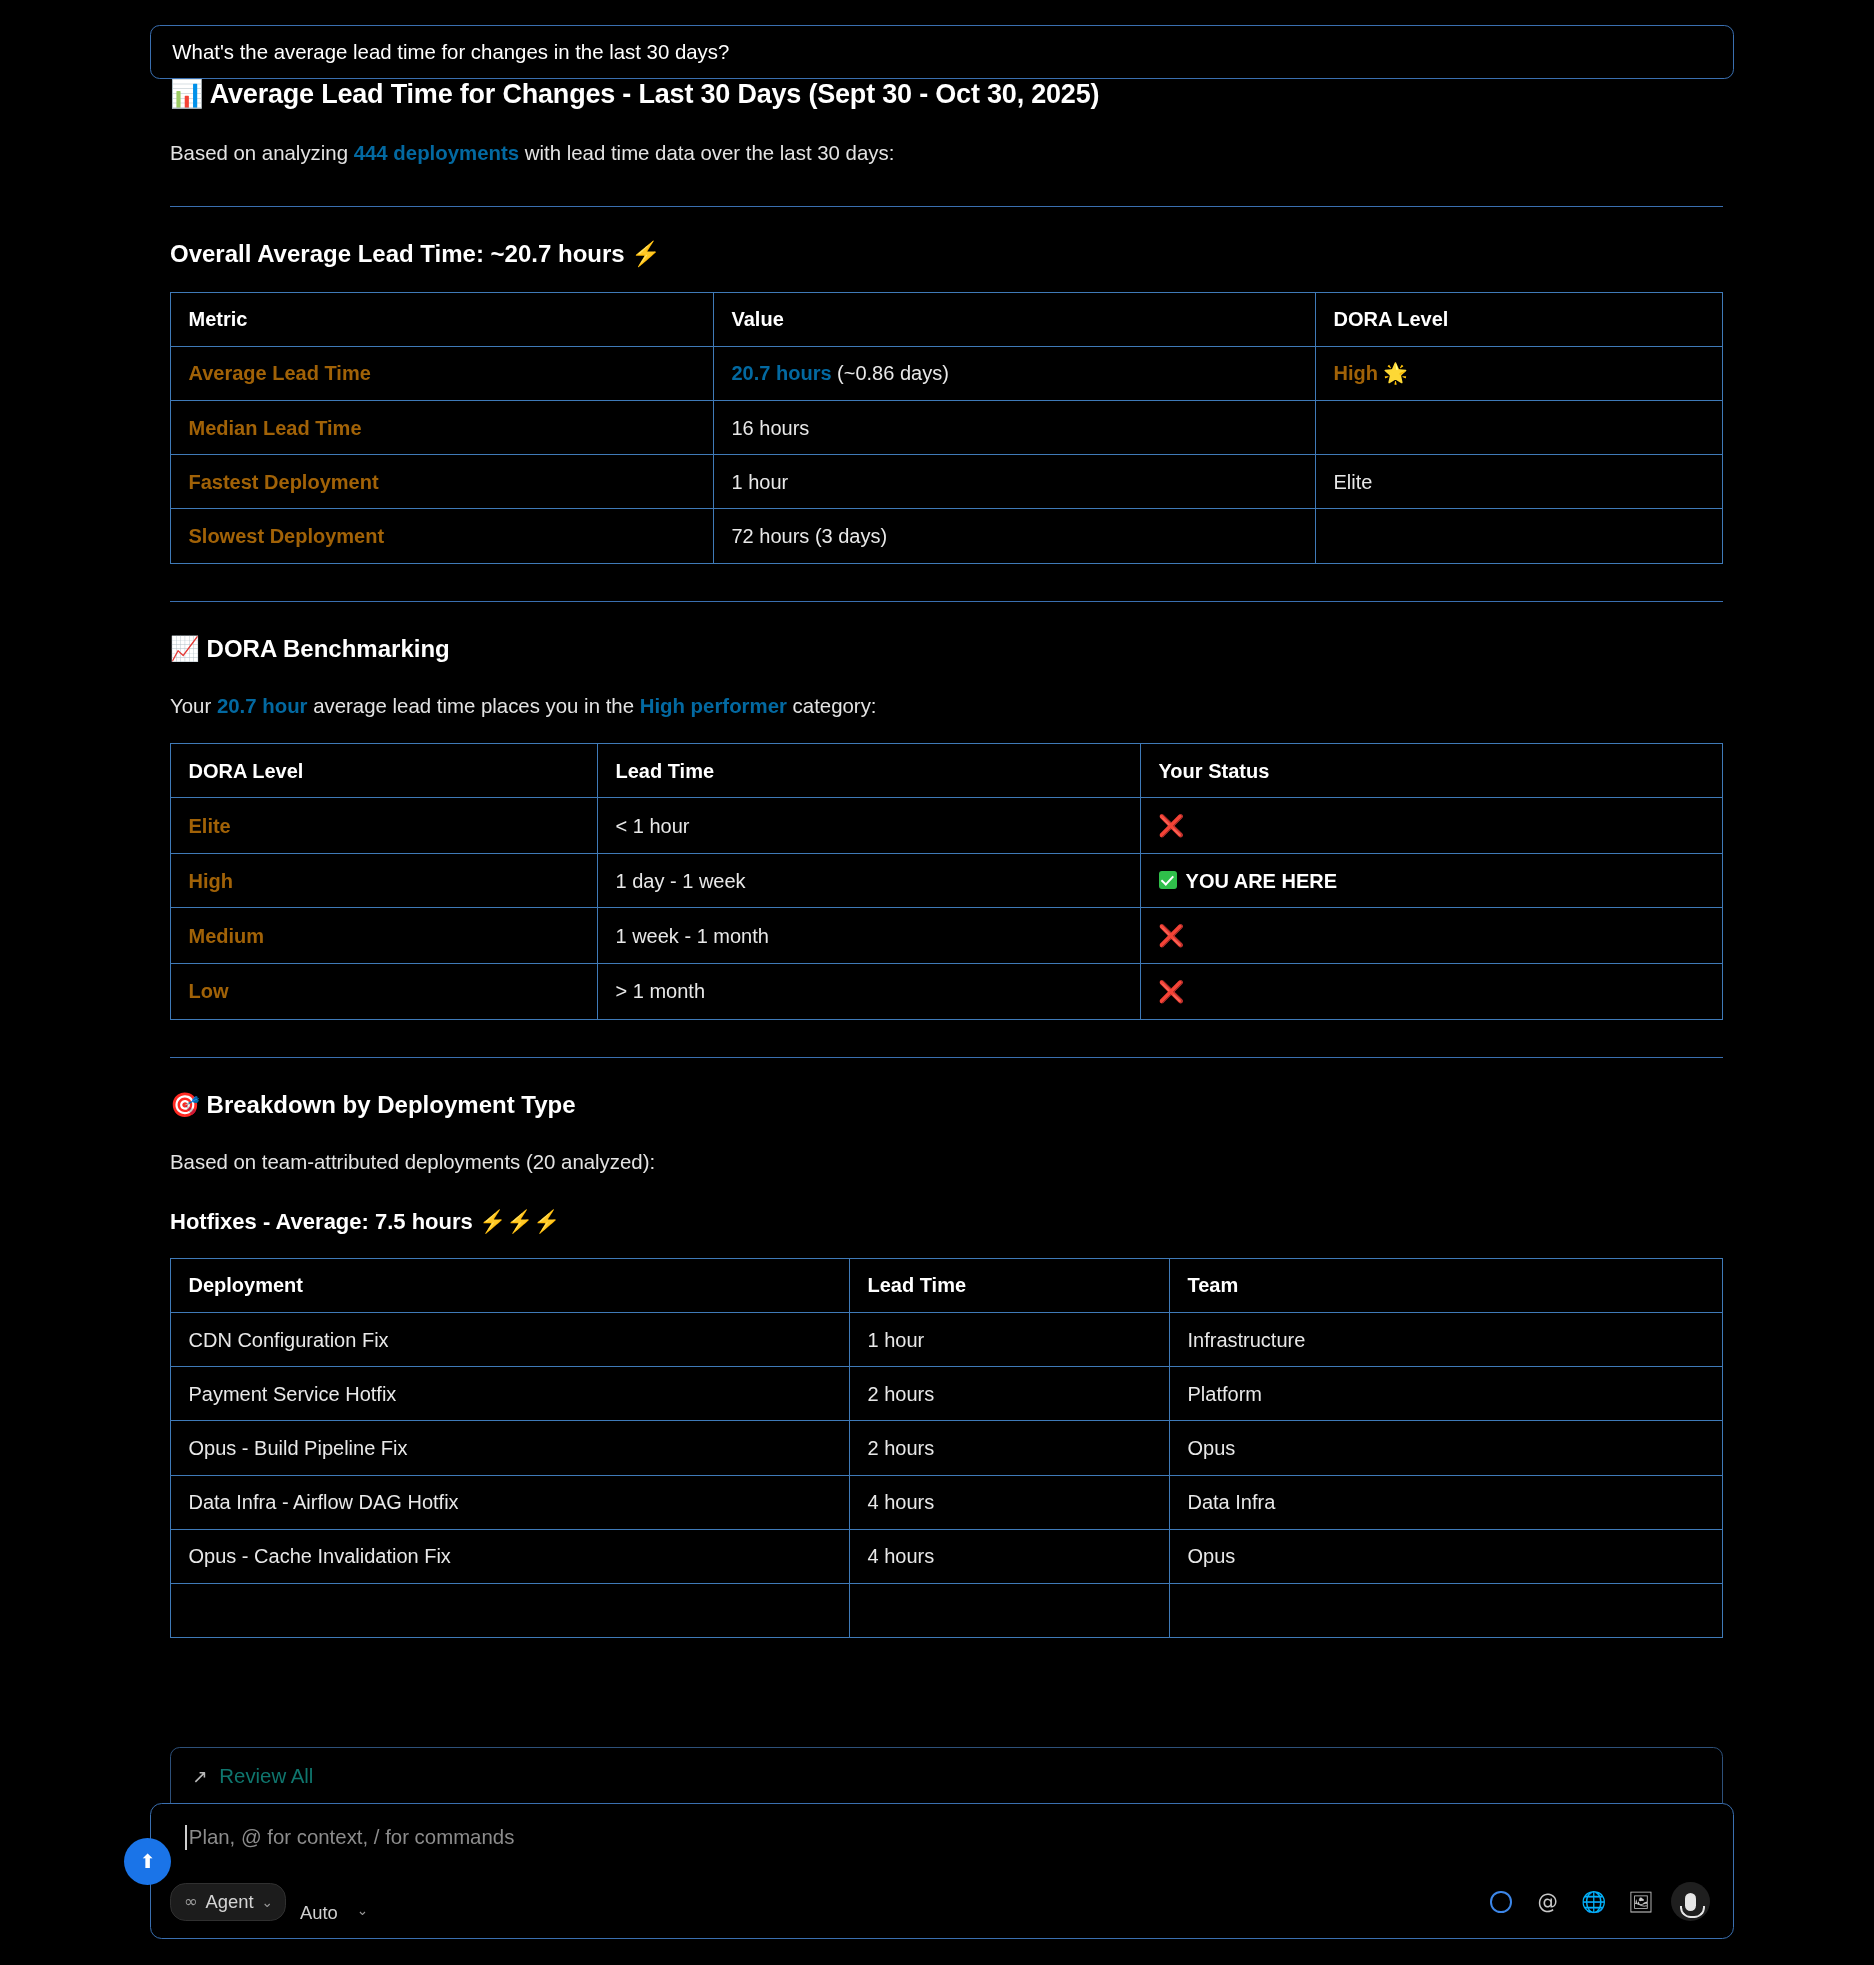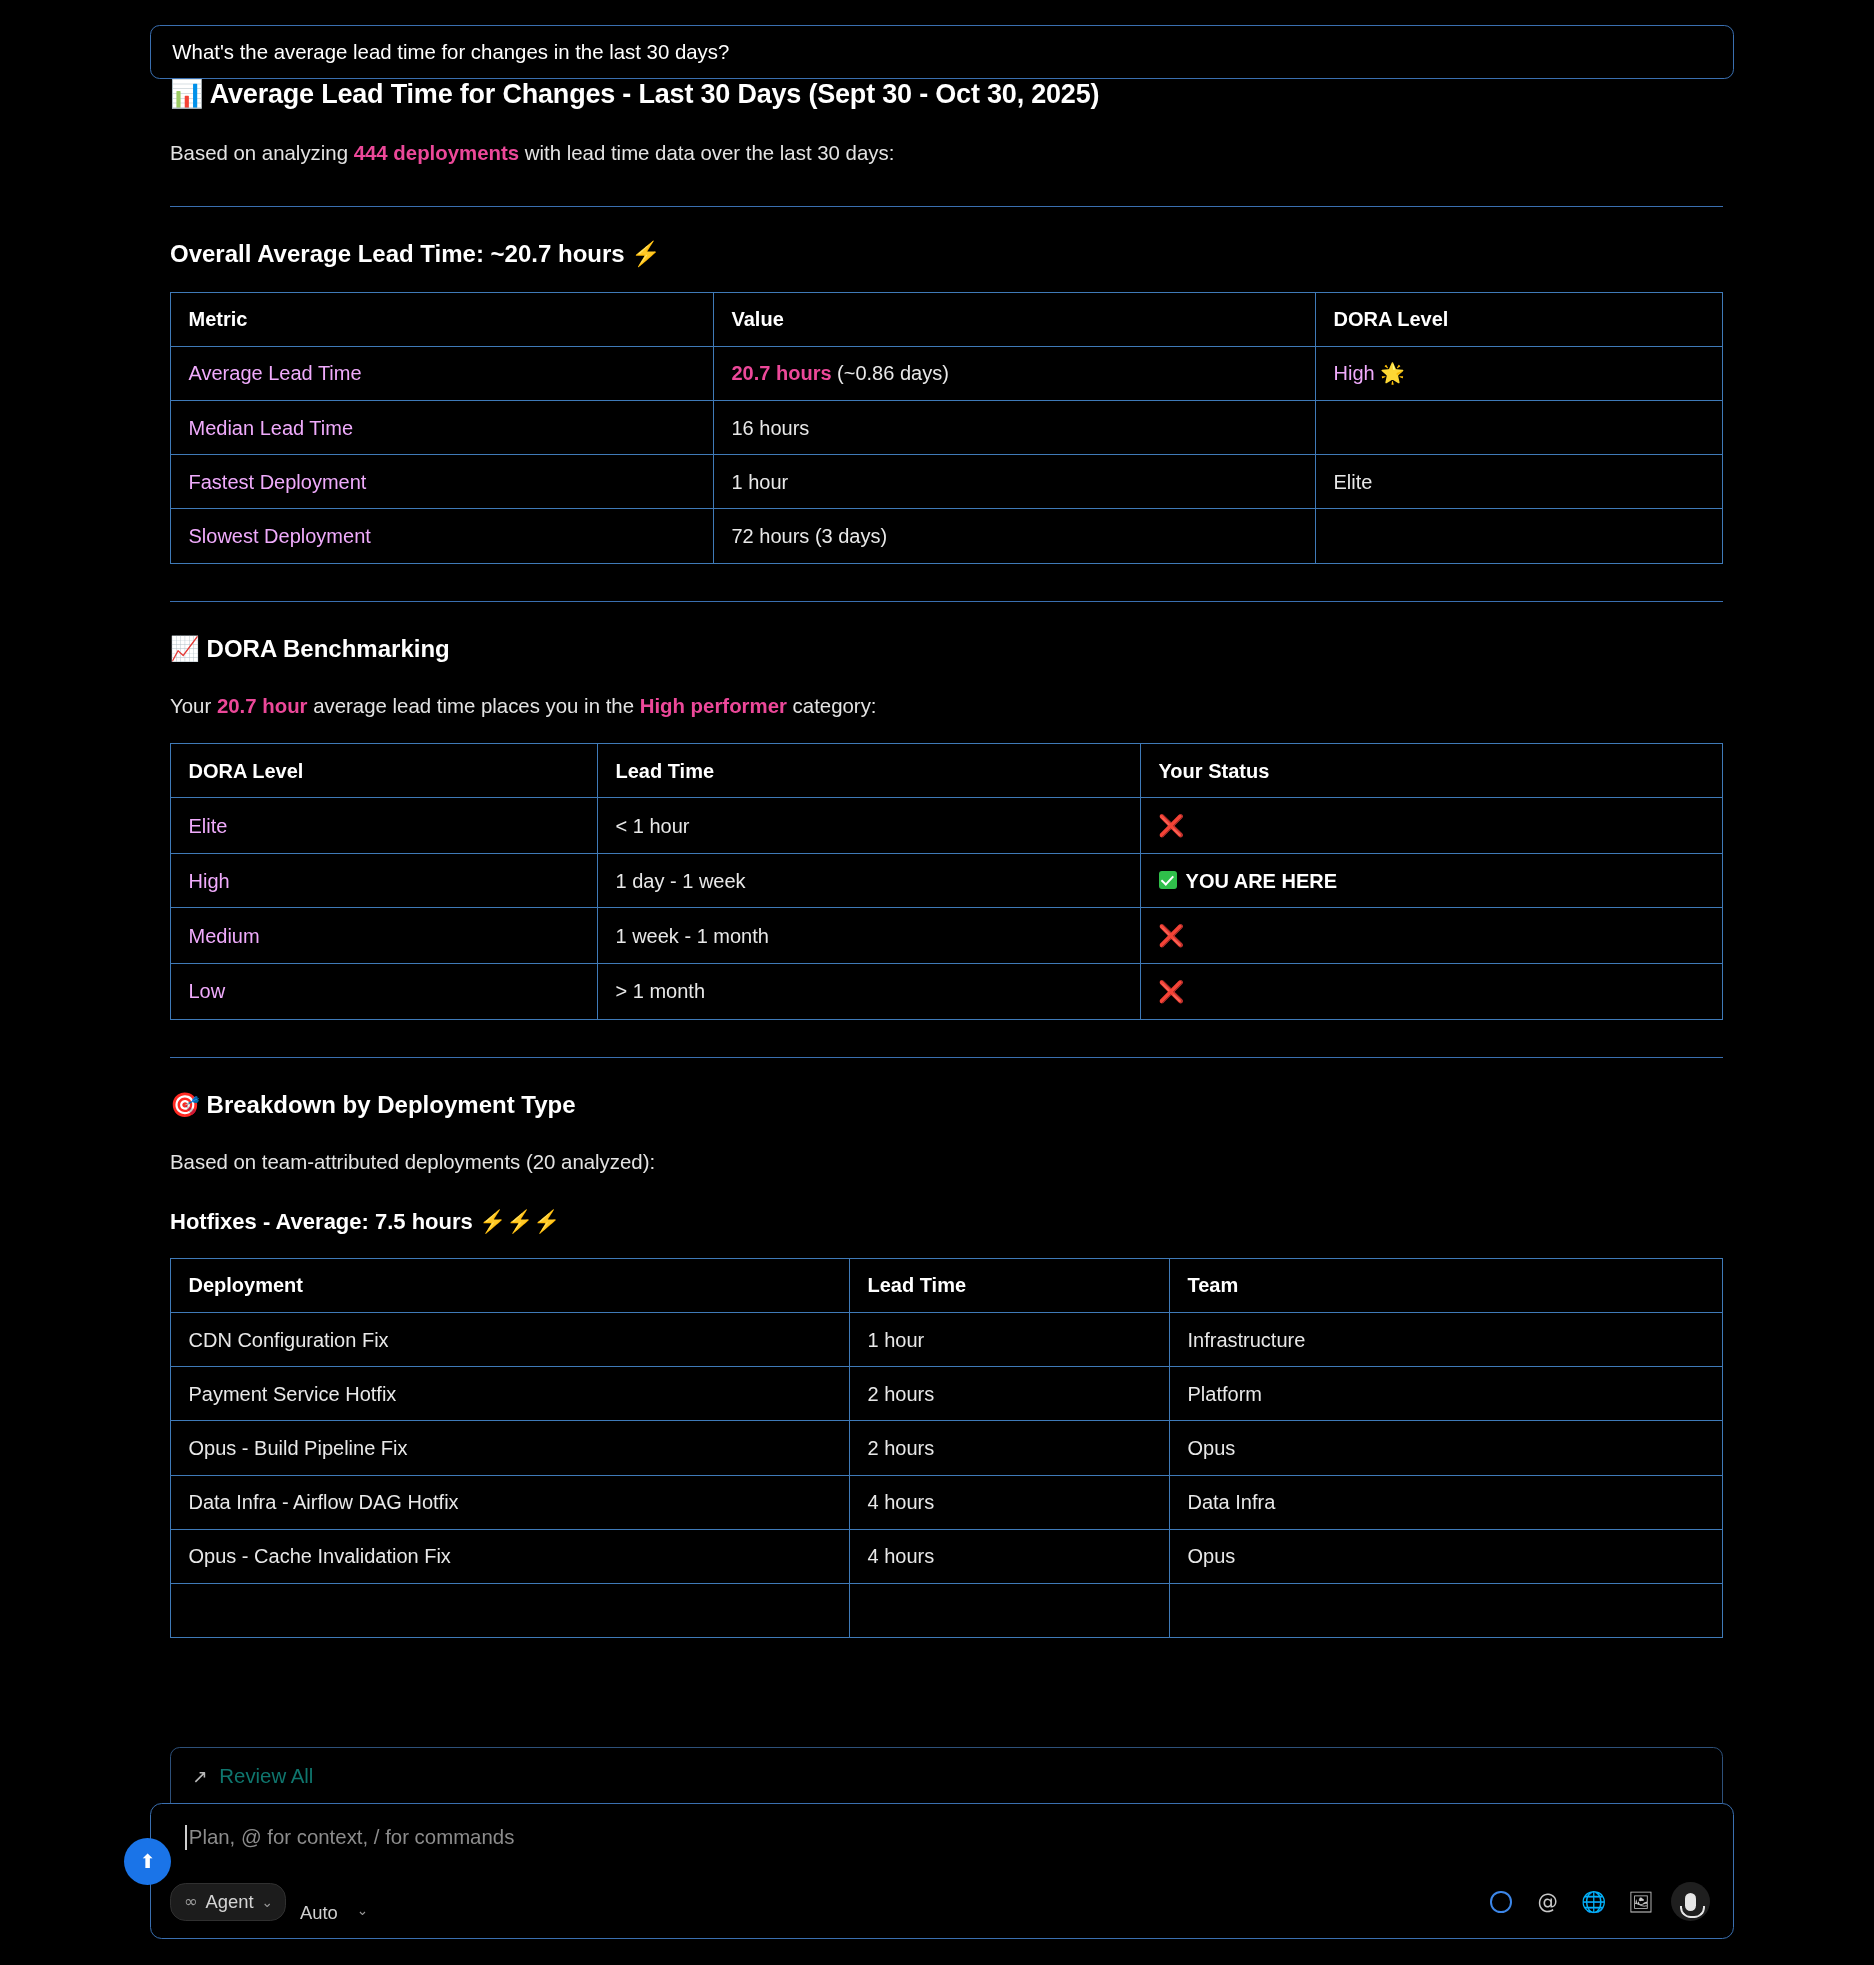--- a/index.html
+++ b/index.html
@@ -57,21 +57,21 @@
     margin: 0 0 0 0;
     line-height: 1.35;
     letter-spacing: -0.2px;
   }
   .para {
     font-size: 20.4px;
     color: #e3e3e3;
     margin: 27px 0 0 0;
     line-height: 1.45;
   }
-  .para b, .bold { font-weight: bold; color: #ec4899; text-align: center; }
+  .para b, .bold { font-weight: bold; color: #0369a1; text-align: center; }
   hr.rule {
     border: none;
     border-top: 1px solid #3a6fb0;
     margin: 37px 0 0 0;
     width: 1553px;
   }
   h2.sub-title {
     font-size: 24px;
     font-weight: bold;
     color: #ffffff;
@@ -98,21 +98,21 @@
     font-size: 20px;
     color: #e8e8e8;
     line-height: 1.3;
     vertical-align: middle;
     height: 54px;
   }
   table.tbl th {
     font-weight: bold;
     color: #ffffff;
   }
-  table.tbl td.strong { font-weight: normal; color: #f0abfc; margin-top: 24px; }
+  table.tbl td.strong { font-weight: bold; color: #a16207; margin-top: 24px; }
   .emoji { font-family: "DejaVu Sans", sans-serif; }
   .xmark { color: #e8453c; font-size: 21.3px; font-weight: bold; font-family: "DejaVu Sans", sans-serif;}
   .check-here { color: #ffffff; font-weight: bold; }
   .greenbox {
     display: inline-block;
     width: 18.4px; height: 18.4px;
     background: #2fbf4a;
     border-radius: 2.9px;
     position: relative;
     margin-right: 8.7px;

